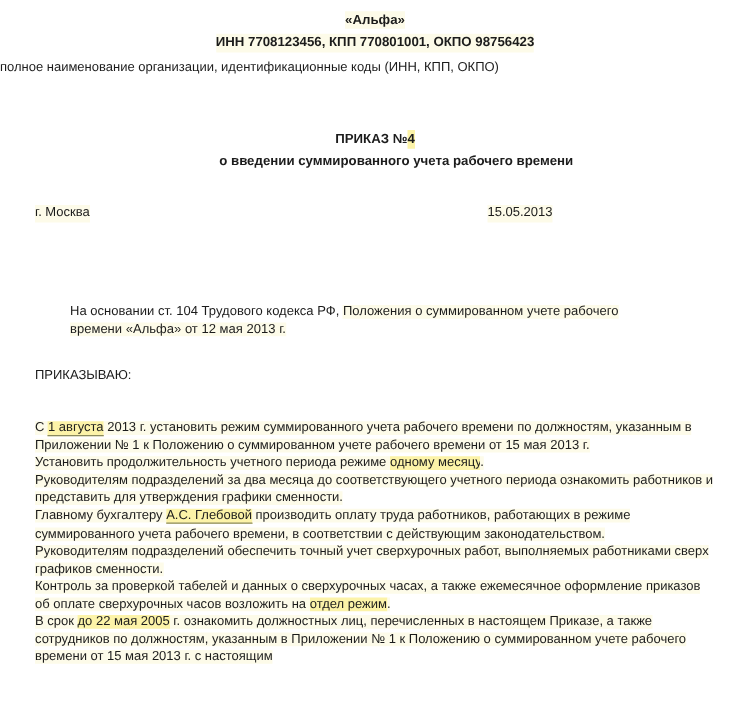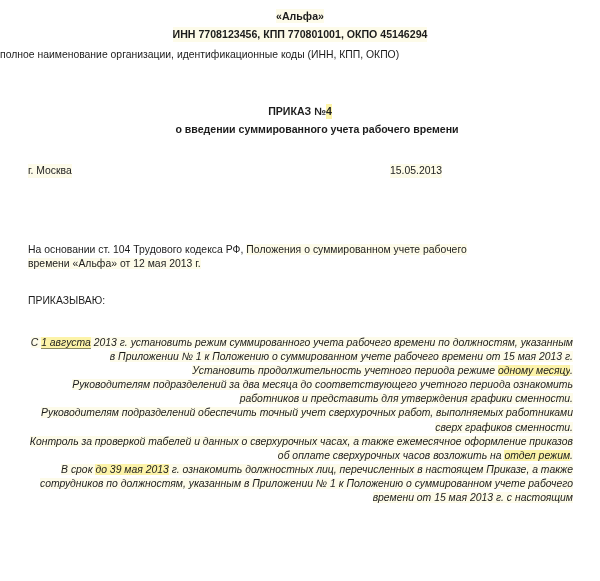--- a/index.html
+++ b/index.html
@@ -25,20 +25,21 @@
     box-sizing: border-box;
     padding: 0;
   }
 
   
   .tline {
     font-size: 10.4px;
     line-height: 14.1px;
     white-space: nowrap;
     letter-spacing: 0.02px;
+    margin-left: 28px;
   }
 
   
   .hl {                 
     background-color: #fdfbe9;
   }
   .hl2 {                
     background-color: #fcf3a8;
   }
   .hl2u {
@@ -141,36 +142,35 @@
   .body {
     position: absolute;
     left: 28px;
     top: 336px;
     width: 545px;
   }
   .body p {
     margin: 0;
     font-size: 10.4px;
     line-height: 14.1px;
-    text-align: right;
-    font-style: italic;
+    text-align: left;
   }
   .body p .run { }
 </style>
 </head>
 <body>
 
 <div class="page">
 
   <div class="header">
     <div>
       <span class="org-name hl">«Альфа»</span>
     </div>
     <div>
-      <span class="org-codes hl">ИНН 7708123456, КПП 770801001, ОКПО 45146294</span>
+      <span class="org-codes hl">ИНН 7708123456, КПП 770801001, ОКПО 98756423</span>
     </div>
   </div>
 
   <div class="org-caption">
     <span>полное наименование организации, идентификационные коды (ИНН, КПП, ОКПО)</span>
   </div>
 
   <div class="title-block">
     <div>
       <span class="doc-title">ПРИКАЗ № </span><span class="doc-title hl2">4</span>
@@ -191,18 +191,19 @@
   </div>
 
   <div class="order-word">
     <span>ПРИКАЗЫВАЮ:</span>
   </div>
 
   <div class="body" id="body-paragraphs">
       <p><span class="run hl">С </span><span class="run hl2u">1 августа</span><span class="run hl"> 2013 г. установить режим суммированного учета рабочего времени по должностям, указанным в Приложении № 1 к Положению о суммированном учете рабочего времени от 15 мая 2013 г.</span></p>
       <p><span class="run hl">Установить продолжительность учетного периода режиме </span><span class="run hl2">одному месяцу</span><span class="run hl">.</span></p>
       <p><span class="run hl">Руководителям подразделений за два месяца до соответствующего учетного периода ознакомить работников и представить для утверждения графики сменности.</span></p>
+      <p><span class="run hl">Главному бухгалтеру </span><span class="run hl2u">А.С. Глебовой</span><span class="run hl"> производить оплату труда работников, работающих в режиме суммированного учета рабочего времени, в соответствии с действующим законодательством.</span></p>
       <p><span class="run hl">Руководителям подразделений обеспечить точный учет сверхурочных работ, выполняемых работниками сверх графиков сменности.</span></p>
       <p><span class="run hl">Контроль за проверкой табелей и данных о сверхурочных часах, а также ежемесячное оформление приказов об оплате сверхурочных часов возложить на </span><span class="run hl2">отдел режим</span><span class="run hl">.</span></p>
-      <p><span class="run hl">В срок </span><span class="run hl2">до 39 мая 2013</span><span class="run hl"> г. ознакомить должностных лиц, перечисленных в настоящем Приказе, а также сотрудников по должностям, указанным в Приложении № 1 к Положению о суммированном учете рабочего времени от 15 мая 2013 г. с настоящим</span></p>
+      <p><span class="run hl">В срок </span><span class="run hl2">до 22 мая 2005</span><span class="run hl"> г. ознакомить должностных лиц, перечисленных в настоящем Приказе, а также сотрудников по должностям, указанным в Приложении № 1 к Положению о суммированном учете рабочего времени от 15 мая 2013 г. с настоящим</span></p>
     </div>
 
 </div>
 
 </body></html>

